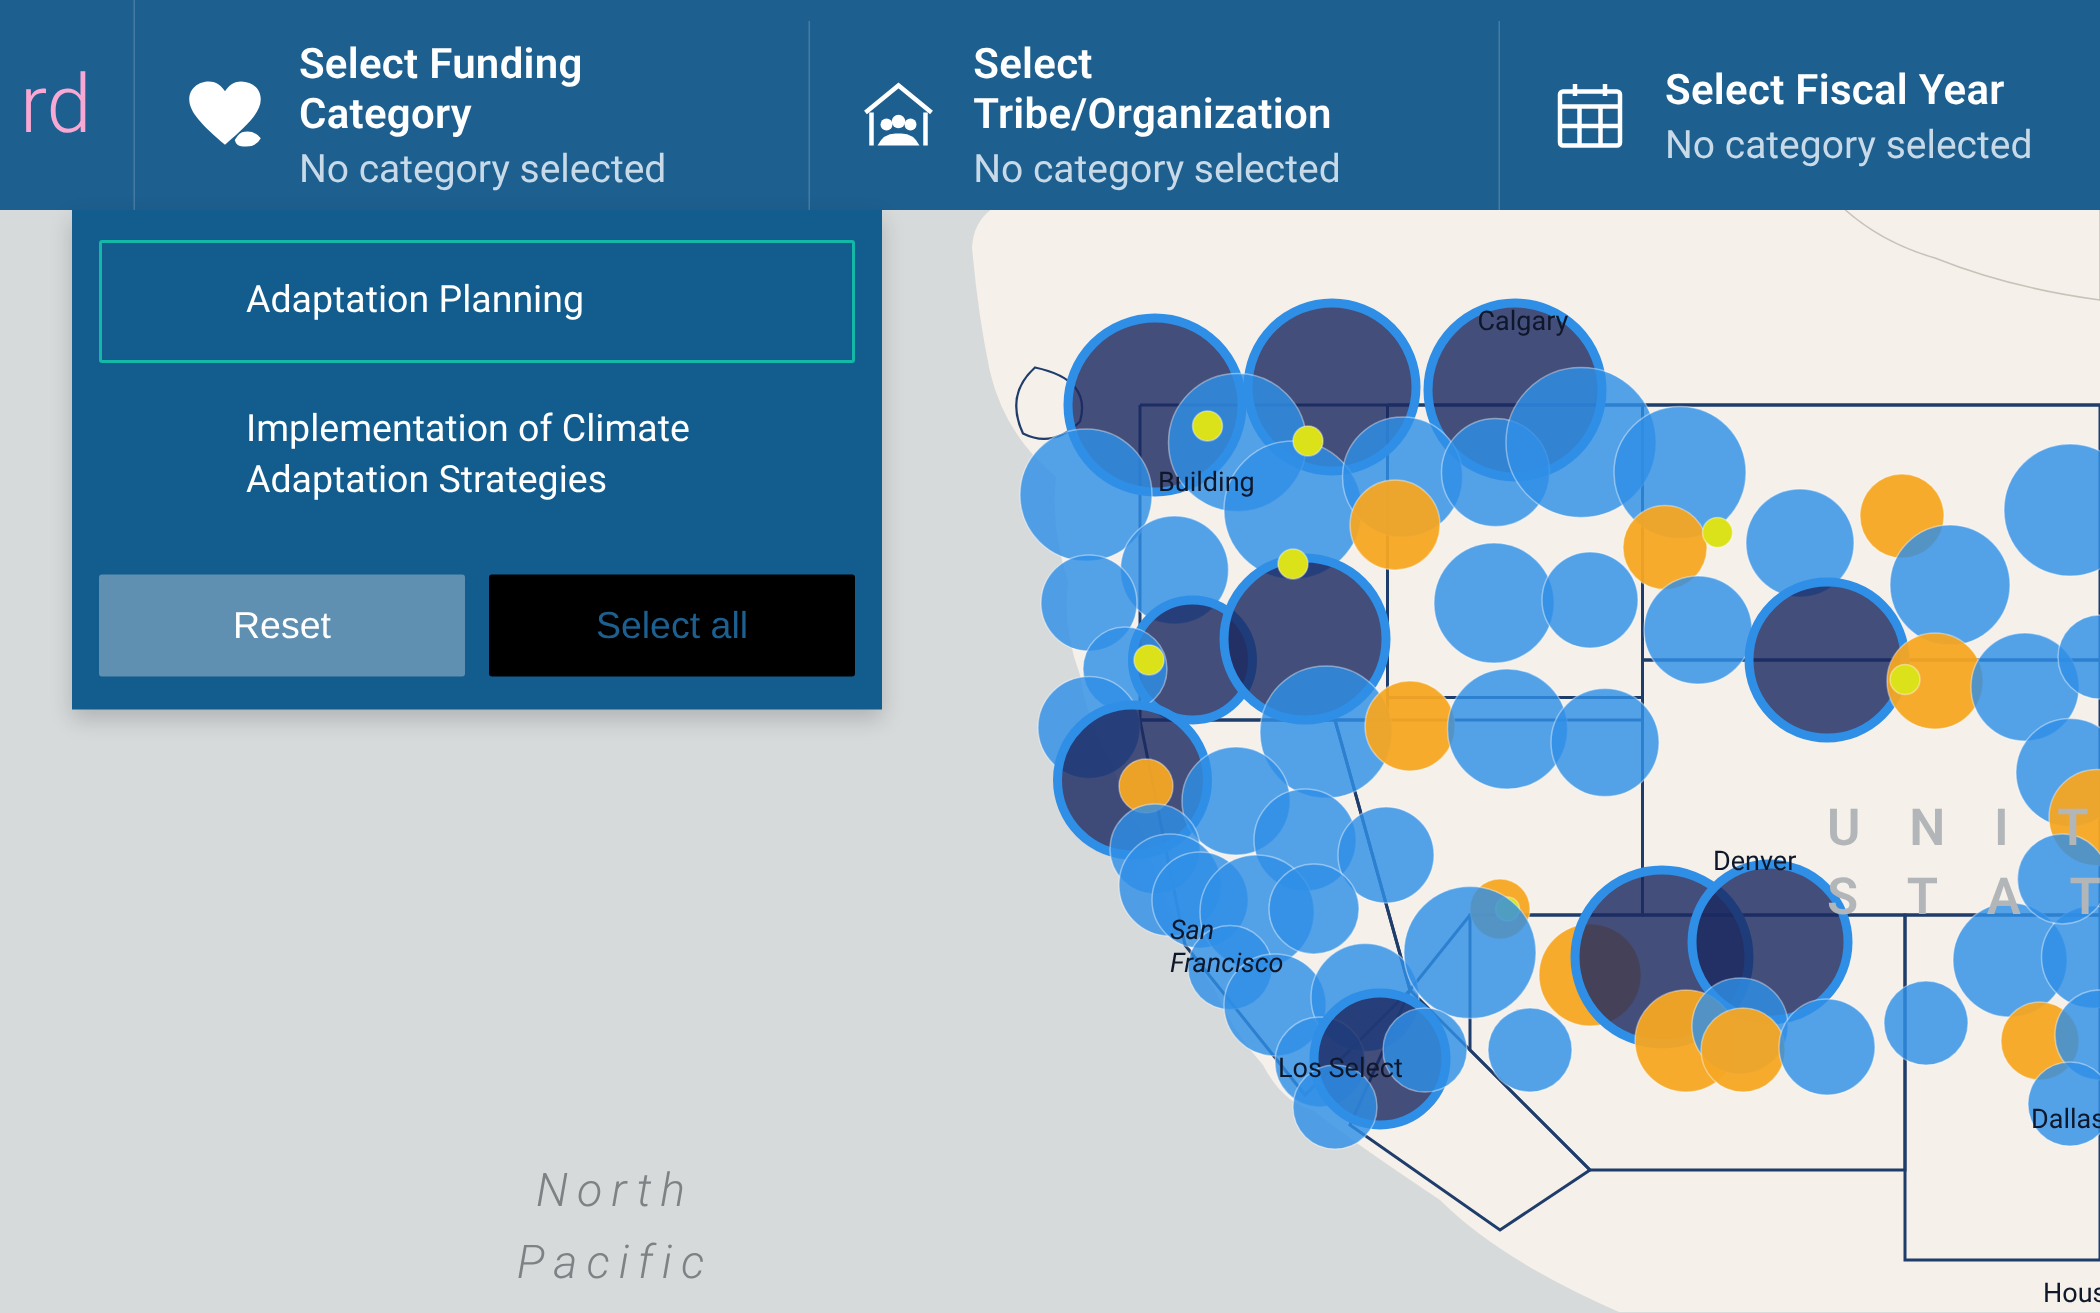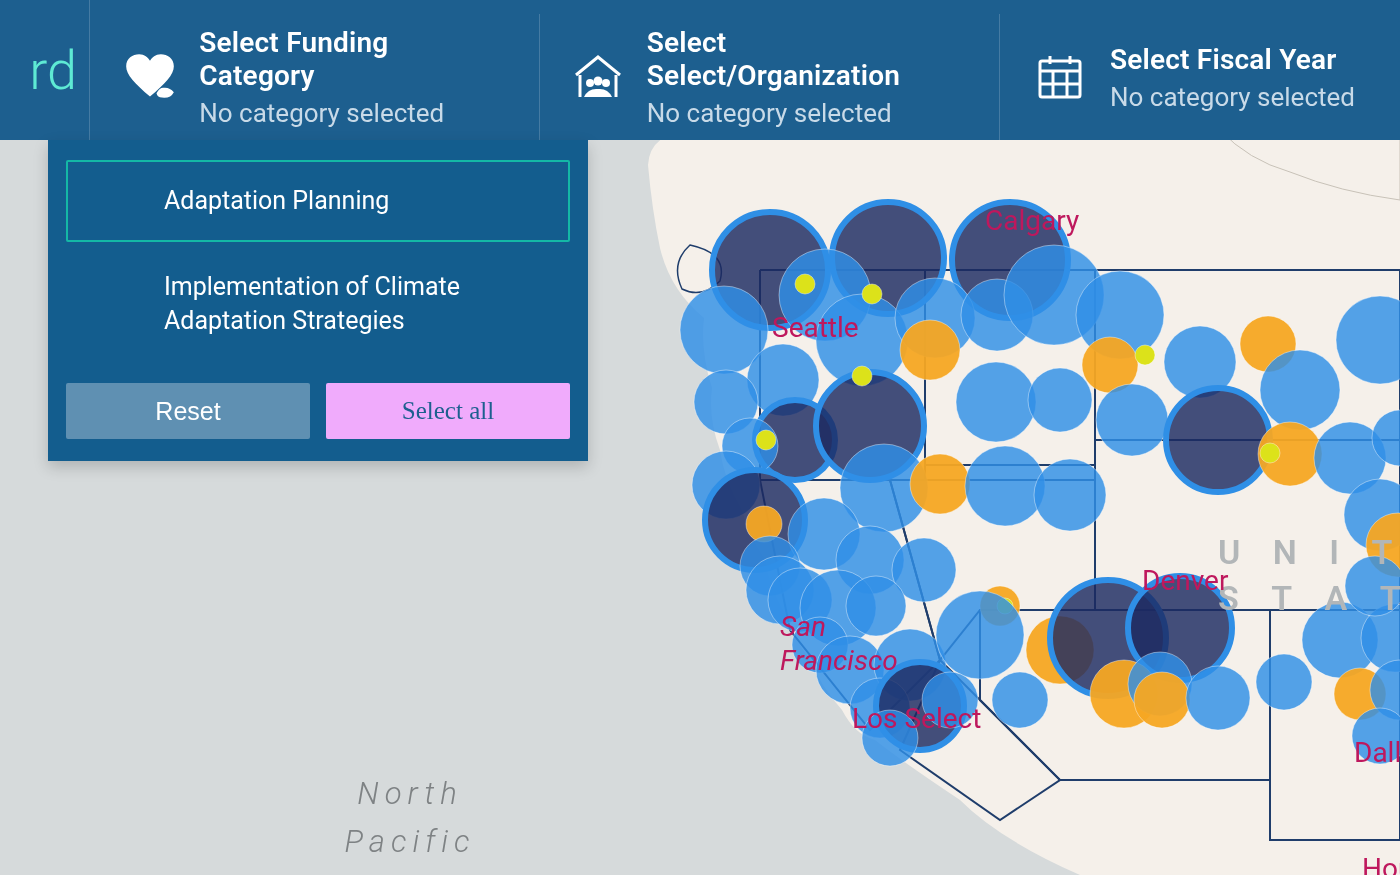--- a/index.html
+++ b/index.html
@@ -13,24 +13,24 @@
     display: flex;
     align-items: stretch;
     position: relative;
     z-index: 10;
   }
   .header-title {
     width: 90px;
     display: flex;
     align-items: center;
     justify-content: flex-end;
-    color: #5eead4;
+    color: #f9a8d4;
     font-size: 54px;
     font-weight: 300;
-    padding-right: 12px;
+    padding-right: 28px;
     border-right: 1px solid rgba(255,255,255,0.18);
     overflow: hidden;
     white-space: nowrap;
   }
   .filter-item {
     flex: 0 0 auto;
     display: flex;
     align-items: center;
     gap: 22px;
     padding: 0 32px;
@@ -74,28 +74,28 @@
   .dropdown-option.selected {
     border: 2px solid #14b8a6;
   }
   .dropdown-actions {
     display: flex;
     gap: 16px;
     margin-top: 18px;
   }
   .dropdown-actions button {
     flex: 1;
-    height: 56px;
+    height: 68px;
     font-size: 25px;
     border: none;
     cursor: pointer;
     border-radius: 2px;
   }
   .btn-reset { background: #5f90b2; color: #fff; }
-  .btn-selectall { background: #f0abfc; color: #1d5f8f; font-family: Liberation Serif, serif; }
+  .btn-selectall { background: #000000; color: #1d5f8f; }
 
   
   .map {
     position: absolute;
     top: 140px; left: 0; right: 0; bottom: 0;
     background: #d6dadb;
     overflow: hidden;
   }
   .map svg { position: absolute; top: 0; left: 0; }
   .ocean-label {
@@ -106,22 +106,22 @@
     font-style: italic;
     color: #7e8284;
     font-size: 31px;
     letter-spacing: 6px;
     line-height: 1.55;
     font-weight: 300;
     width: 220px;
   }
   .city-label, .country-label, .overlay-label {
     position: absolute;
-    font-size: 28px;
-    color: #be185d;
+    font-size: 18px;
+    color: #0f172a;
     white-space: nowrap;
     pointer-events: none;
   }
   .overlay-label {
     font-size: 34px;
     letter-spacing: 12px;
     color: #b2b6b8;
     font-weight: 600;
   }
 </style>
@@ -150,21 +150,21 @@
           <path d="M4 22 L26 4 L48 22"></path>
           <line x1="8" y1="22" x2="8" y2="44"></line>
           <line x1="44" y1="22" x2="44" y2="44"></line>
           <circle cx="18" cy="30" r="4" fill="#fff" stroke="none"></circle>
           <circle cx="26" cy="28" r="4.5" fill="#fff" stroke="none"></circle>
           <circle cx="34" cy="30" r="4" fill="#fff" stroke="none"></circle>
           <path d="M12 44 q4 -8 12 -8 h4 q8 0 12 8" fill="#fff" stroke="none"></path>
         </svg>
     </span>
     <span class="labels">
-      <span class="main-label">Select Select/Organization</span>
+      <span class="main-label">Select Tribe/Organization</span>
       <span class="sub-label">No category selected</span>
     </span>
   </div>
 
   <div class="filter-item" style="width:400px;border-right:none">
     <span class="icon">
       <svg viewBox="0 0 48 48" width="48" height="48" fill="none" stroke="#fff" stroke-width="3">
           <rect x="4" y="8" width="40" height="36" rx="2"></rect>
           <line x1="4" y1="18" x2="44" y2="18"></line>
           <line x1="17" y1="18" x2="17" y2="44"></line>
@@ -287,21 +287,21 @@
   <div class="ocean-label">
     <span>North<br>Pacific<br>Ocean</span>
   </div>
 
   <div class="overlay-label" style="left: 1218px; top: 390px; line-height: 1.35;">
     <span>U&nbsp;N&nbsp;I&nbsp;T&nbsp;E&nbsp;D<br>S&nbsp;T&nbsp;A&nbsp;T&nbsp;E&nbsp;S</span>
   </div>
 
   <div id="city-labels">
       <div class="city-label" style="left: 985px; top: 64px;">Calgary</div>
-      <div class="city-label" style="left: 772px; top: 171px;">Seattle</div>
+      <div class="city-label" style="left: 772px; top: 171px;">Building</div>
       <div class="city-label" style="left: 1142px; top: 424px;">Denver</div>
       <div class="city-label" style="left: 780px; top: 470px; line-height: 1.2; font-style: italic;">San<br>Francisco</div>
       <div class="city-label" style="left: 852px; top: 562px;">Los Select</div>
       <div class="city-label" style="left: 1354px; top: 596px;">Dallas</div>
       <div class="city-label" style="left: 1362px; top: 712px;">Houston</div>
     </div>
 </div>
 
 <div class="dropdown">
   <div class="dropdown-list" id="dropdown-list">

